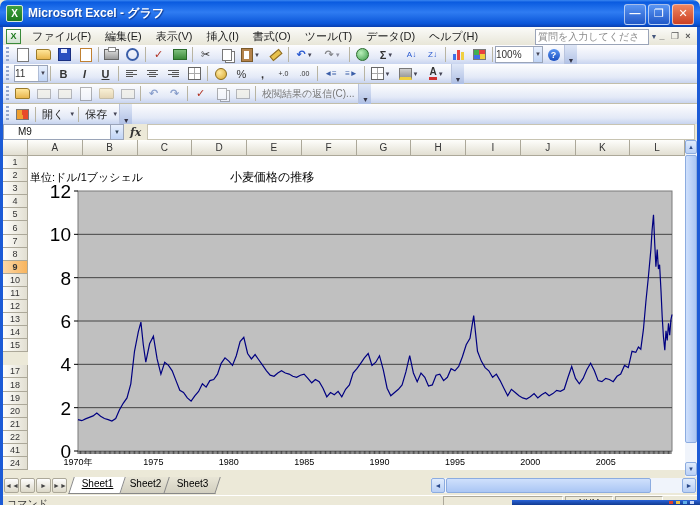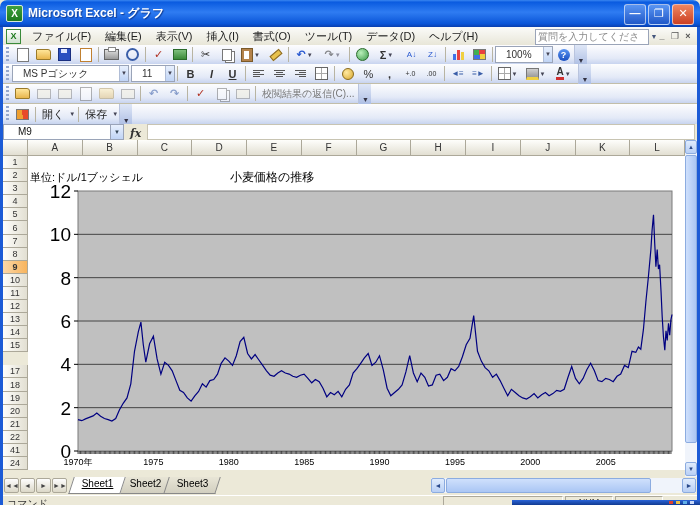--- a/index.html
+++ b/index.html
@@ -36,21 +36,21 @@
   
   .toolbar{left:3px;width:694px;background:linear-gradient(#fdfdfe 0%,#e3e9f7 70%,#c8d4ef 100%);
     border-bottom:1px solid #c2bea9;display:flex;align-items:center;font-size:11px;color:#333;}
   .handle{width:5px;height:80%;margin:0 2px;background:repeating-linear-gradient(180deg,#96a8cc 0 2px,transparent 2px 4px);background-size:3px 100%;background-repeat:no-repeat;background-position:center;}
   .tbtn{width:19px;height:17px;display:flex;align-items:center;justify-content:center;border:1px solid transparent;border-radius:2px;position:relative;}
   .sep{width:1px;height:15px;background:#b8b4a2;margin:0 2px;}
   .drop{font-size:6px;color:#445;width:8px;text-align:center;}
   .chev{width:12px;height:100%;background:linear-gradient(#dfe7f7,#aebfe4);display:flex;flex-direction:column;
     align-items:center;justify-content:flex-end;font-size:7px;color:#334;padding-bottom:1px;border-left:1px solid #b9c4de;}
   .combo{background:#fff;border:1px solid #9aa4b8;height:15px;display:flex;align-items:center;
-    font-size:10px;padding-left:10px;justify-content:space-between;}
+    font-size:10px;padding-left:0;justify-content:space-between;}
   .combo .drop{background:linear-gradient(#e8f0fd,#c0d4f5);height:100%;border-left:1px solid #b0bdd6;line-height:15px;font-size:6px;}
   .gray-ic{opacity:.55;}
   .txtbtn{padding:0 4px;color:#777;white-space:nowrap;font-size:10px;}
   
   .mi{display:inline-block;}
   .ic-page{width:10px;height:12px;background:#fff;border:1px solid #7a7a7a;}
   .ic-folder{width:13px;height:9px;background:linear-gradient(#ffe69a,#e8b64c);border:1px solid #9a7a2a;border-radius:1px 3px 1px 1px;}
   .ic-save{width:11px;height:11px;background:#2a4fc0;border:1px solid #1a2f80;position:relative;}
   .ic-save:after{content:"";position:absolute;left:2px;top:0;width:6px;height:4px;background:#dfe6ff;}
   .ic-print{width:13px;height:9px;background:linear-gradient(#dfdfdf,#9a9a9a);border:1px solid #666;position:relative;}
@@ -72,21 +72,21 @@
   .ic-coin{width:10px;height:10px;border-radius:50%;background:radial-gradient(circle at 35% 35%,#ffe9a0,#d8a830);border:1px solid #8a6a1a;}
   .ic-grid{width:11px;height:11px;border:1px solid #666;background:
      linear-gradient(#aaa,#aaa) 50% 0/1px 100% no-repeat,
      linear-gradient(#aaa,#aaa) 0 50%/100% 1px no-repeat,#fff;}
   .ic-fill{width:11px;height:8px;background:linear-gradient(#cfcfcf,#9a9a9a);border:1px solid #777;border-bottom:3px solid #f0d040;}
   .ic-A{font-weight:bold;font-size:10px;border-bottom:3px solid #d03030;line-height:10px;}
   .ic-env{width:12px;height:8px;background:#f4f0e0;border:1px solid #888;}
   .ic-arr{font-size:11px;font-weight:bold;color:#3a5ea8;}
   .lbl-bi{font-weight:bold;font-size:11px;}
   
-  .formulabar{left:3px;top:124px;width:694px;height:16px;background:#ece9d8;display:flex;align-items:flex-end;border-bottom:1px solid #c2bea9;}
+  .formulabar{left:3px;top:124px;width:694px;height:16px;background:#ece9d8;display:flex;align-items:center;border-bottom:1px solid #c2bea9;}
   .namebox{width:92px;height:14px;background:#fff;border:1px solid #9aa4b8;font-size:10px;padding-left:14px;line-height:13px;color:#111;}
   .name-drop{width:12px;height:14px;background:linear-gradient(#e8f0fd,#c0d4f5);border:1px solid #9aa4b8;border-left:none;font-size:6px;text-align:center;line-height:14px;color:#345;}
   .fx{font-family:"DejaVu Serif","Liberation Serif",serif;font-style:italic;font-weight:bold;font-size:11px;margin:0 6px;color:#333;}
   .formula-field{flex:1;height:14px;background:#fff;border:1px solid #c8c4b2;margin-right:2px;}
   
   .corner{left:3px;top:140px;width:25px;height:16px;background:linear-gradient(#fefefb,#e2dfd2);border:1px solid #aca899;border-top:none;border-left:none;box-sizing:border-box;}
   .colheaders{left:3px;top:140px;width:682px;height:16px;overflow:hidden;}
   .col-h{position:absolute;top:0;height:16px;background:linear-gradient(#fefefb,#e2dfd2);
     border-right:1px solid #aca899;border-bottom:1px solid #aca899;box-sizing:border-box;
     font-size:10px;color:#333;text-align:center;line-height:15px;}
@@ -242,24 +242,20 @@
       <span class="drop">▼</span>
     </div>
   <div class="tbtn">
       <span class="ic-help">?</span>
     </div>
   <div class="chev">▼</div>
 </div>
 
 <div class="abs toolbar" style="top:64px;height:19px;">
   <div class="handle"></div>
-  <div class="combo" style="width:105px">
-      <span>MS Pゴシック</span>
-      <span class="drop">▼</span>
-    </div>
   <div class="combo" style="width:32px;margin-left:2px">
       <span>11</span>
       <span class="drop">▼</span>
     </div>
   <div class="sep"></div>
   <div class="tbtn lbl-bi">
       <span>B</span>
     </div>
   <div class="tbtn lbl-bi" style="font-style:italic">
       <span>I</span>

